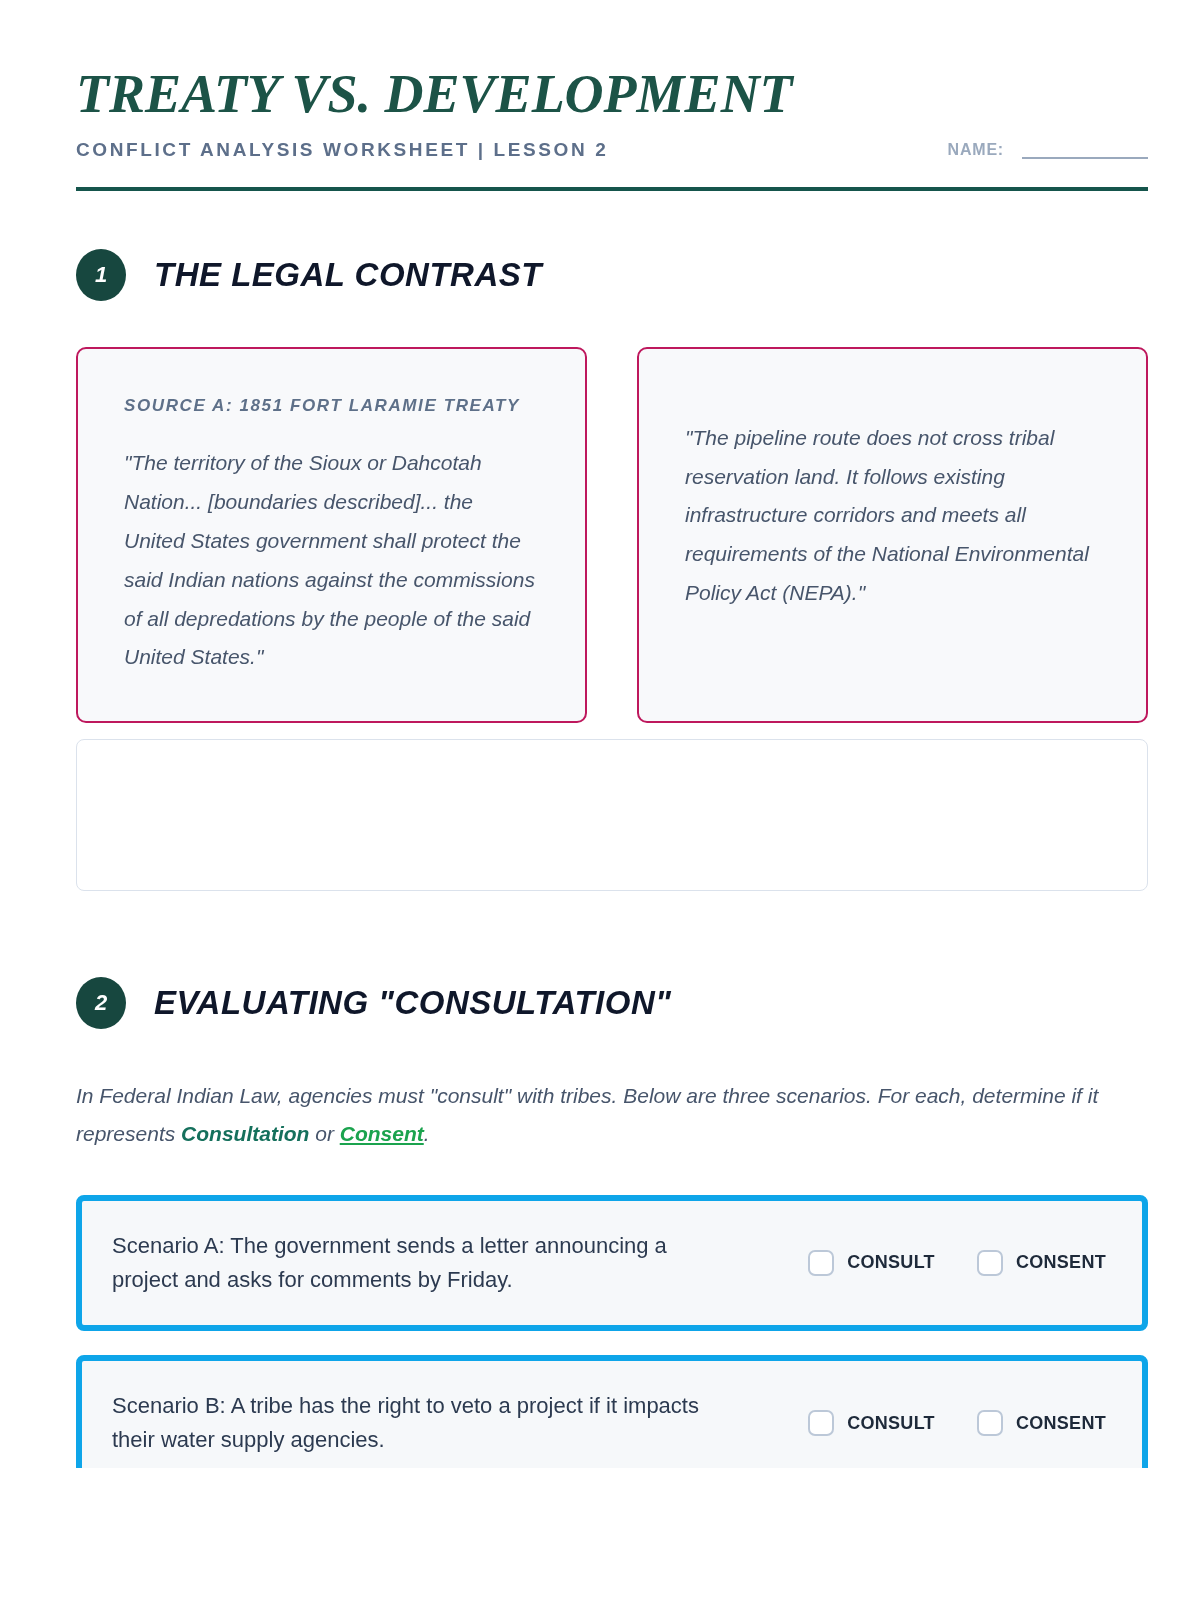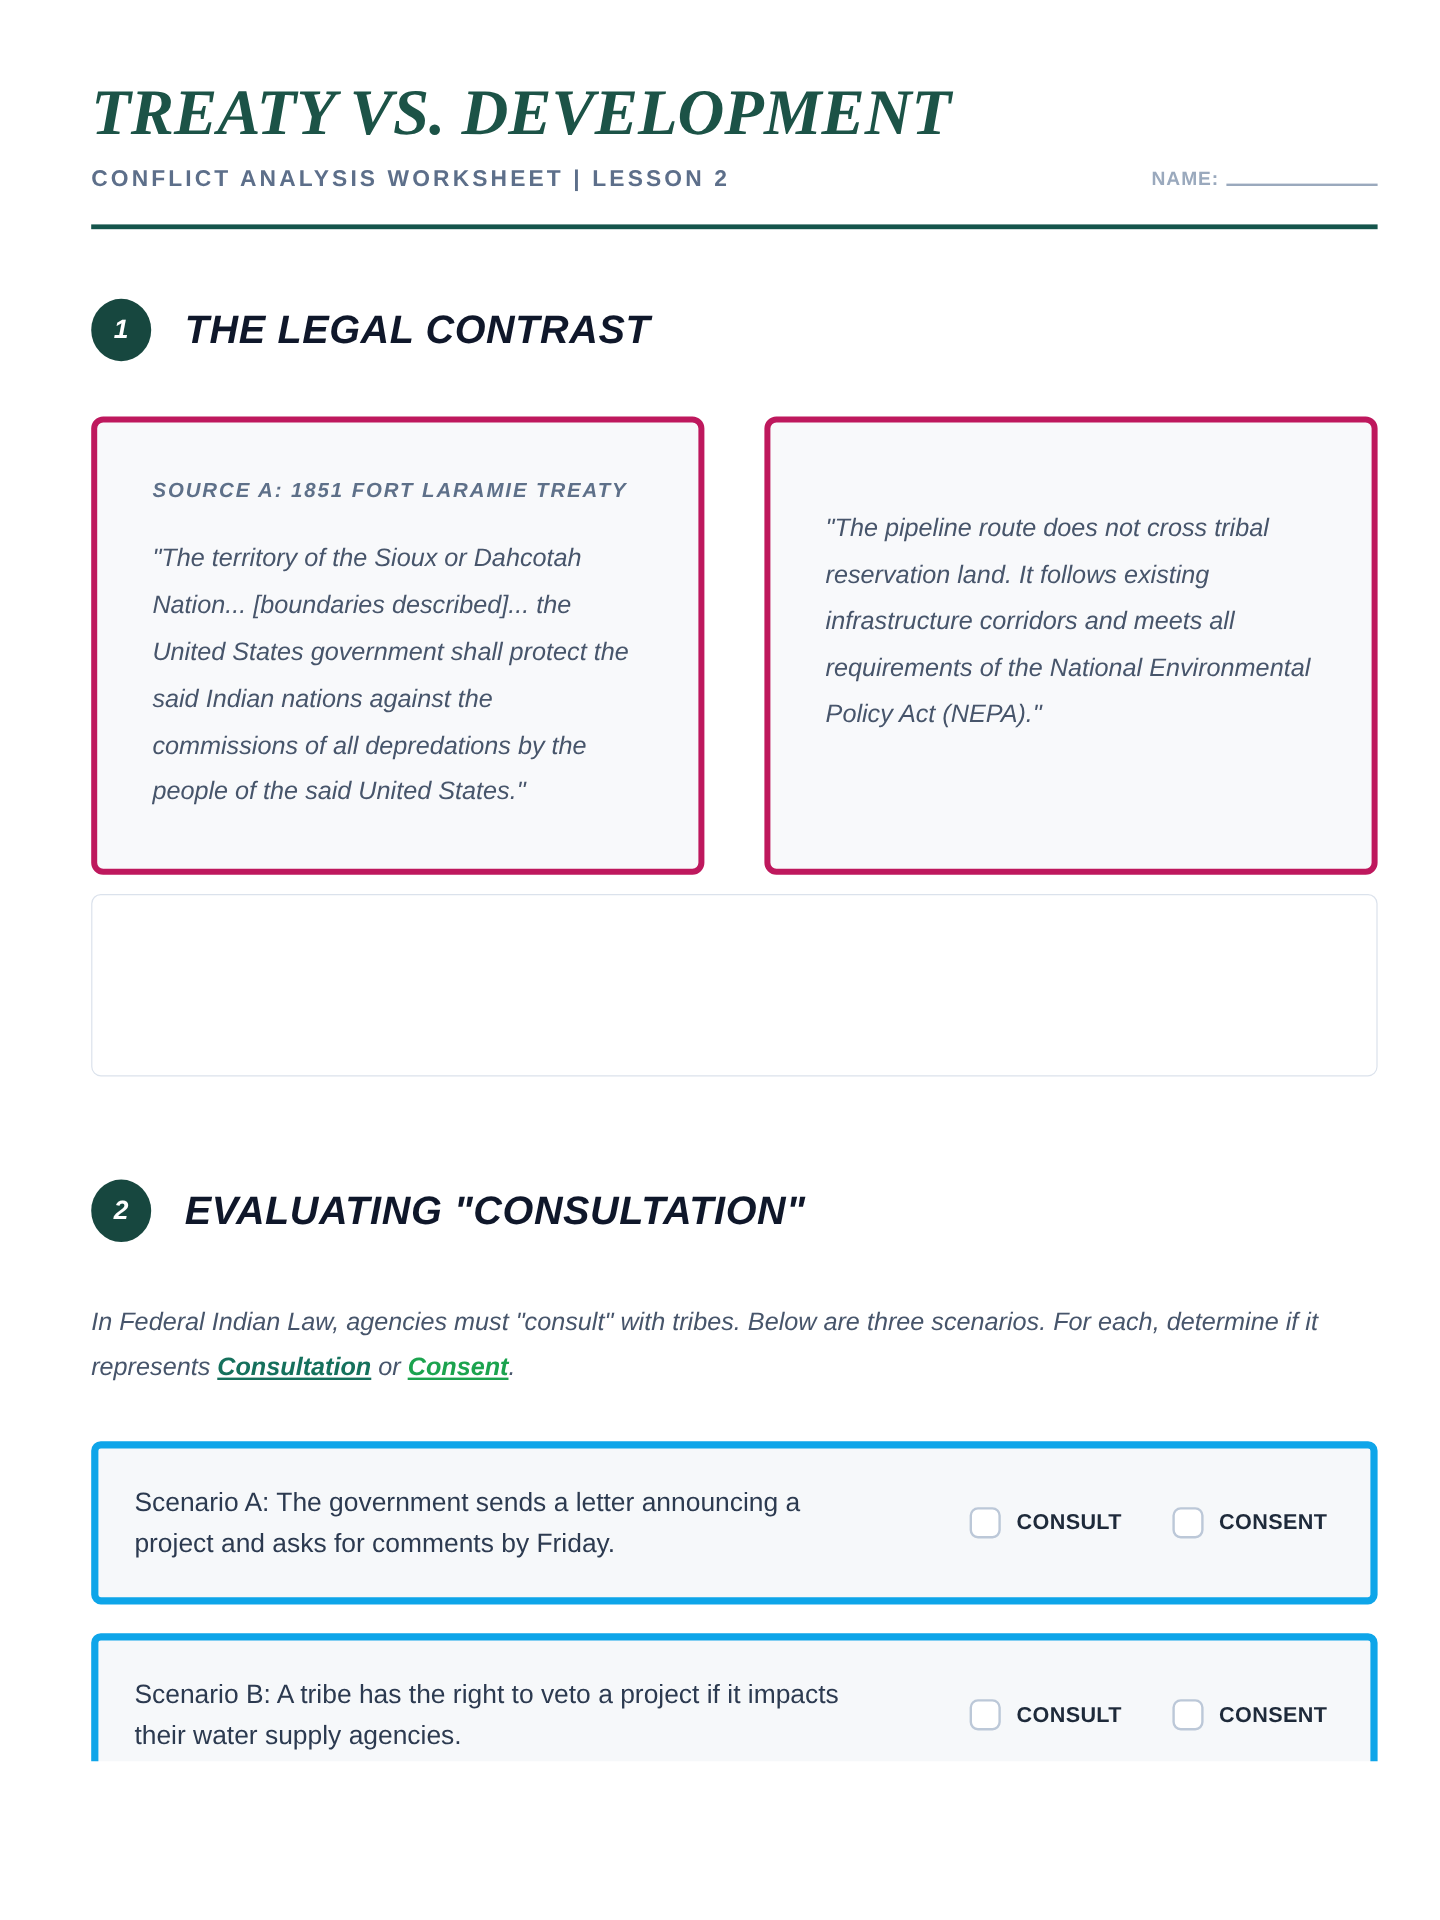--- a/index.html
+++ b/index.html
@@ -23,21 +23,21 @@
     color:#1c5347; letter-spacing:0;
   }
   .header-row2 {
     display:flex; justify-content:space-between; align-items:flex-end;
     margin-top:16px;
   }
   .doc-subtitle {
     font-size:19px; font-weight:700;
     letter-spacing:2.6px; color:#5d6f8a;
   }
-  .name-block { display:flex; align-items:flex-start; gap:6px; padding-bottom:2px; }
+  .name-block { display:flex; align-items:flex-end; gap:18px; padding-bottom:2px; }
   .name-label {
     font-size:16px; font-weight:700; letter-spacing:0.8px; color:#9aa9bd;
   }
   .name-line {
     display:inline-block; width:126px; height:14px;
     border-bottom:2px solid #9aa9bd;
   }
   .rule {
     border:none; height:4px; background:#15554c;
     margin-top:26px;
@@ -57,21 +57,21 @@
   .section-title {
     font-size:33px; font-weight:700; font-style:italic;
     color:#0f172a; letter-spacing:0.5px;
   }
 
   
   .sources { display:flex; gap:50px; margin-top:46px; }
   .source-box {
     flex:1 1 0;
     background:#f8f9fb;
-    border:5px solid #be185d;
+    border:2px solid #be185d;
     border-radius:10px;
     padding:44px 46px;
   }
   .source-label {
     font-size:17px; font-weight:700; font-style:italic;
     letter-spacing:1.6px; color:#5e7089; line-height:1.5;
   }
   .source-quote {
     margin-top:26px;
     font-size:21px; font-style:italic;
@@ -94,21 +94,21 @@
     outline:none;
   }
 
   
   .intro {
     margin-top:48px;
     font-size:21px; font-style:italic;
     color:#47556b; line-height:1.8;
   }
   .intro .term-consultation {
-    color:#15705c; font-weight:700; text-decoration:underline;
+    color:#15705c; font-weight:700; 
   }
   .intro .term-consent {
     color:#1ba34e; font-weight:700; text-decoration:underline;
   }
 
   .scenario-card {
     display:flex; align-items:center;
     background:#f6f8fa;
     border:6px solid #0ea5e9;
     border-radius:8px;

